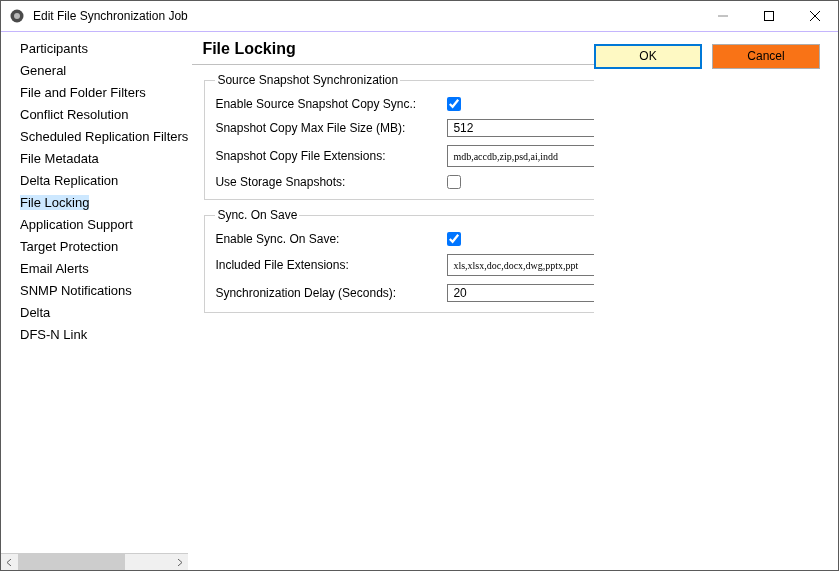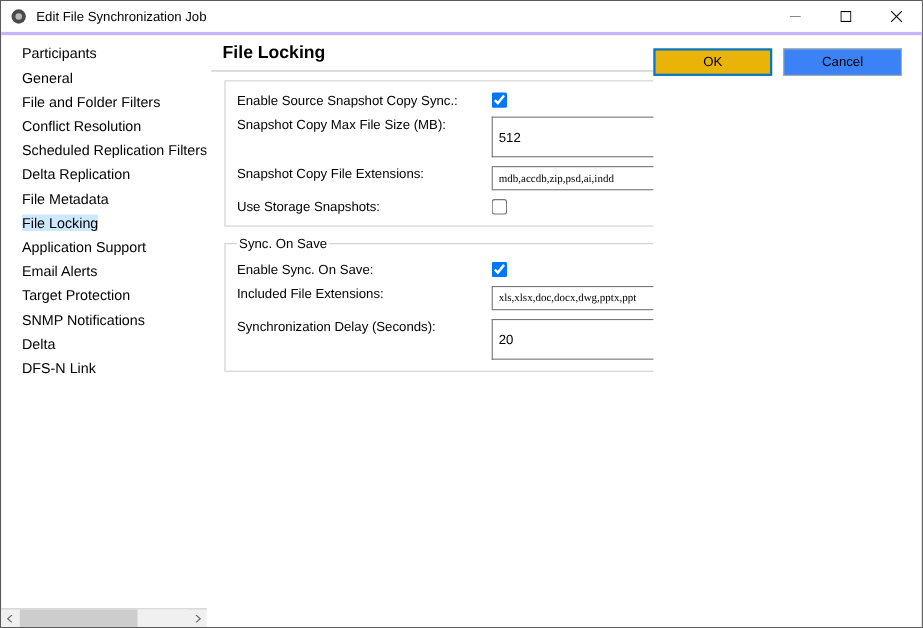--- a/index.html
+++ b/index.html
@@ -14,21 +14,21 @@
     border: 1px solid #5a5a5a;
     display: flex;
     flex-direction: column;
     overflow: hidden;
   }
   
   .titlebar {
     height: 31px;
     display: flex;
     align-items: center;
-    border-bottom: 3px solid #c4b5fd;
+    border-bottom: 1px solid #c4b5fd;
     background: #fff;
   }
   .titlebar .app-icon {
     width: 16px; height: 16px;
     margin: 0 8px 0 8px;
     display: inline-flex; align-items: center; justify-content: center;
   }
   .titlebar .title-text {
     flex: 1;
     font-size: 12px;
@@ -106,40 +106,40 @@
     border: 1px solid #d0d0d0;
     margin: 0 0 8px 0;
     padding: 2px 10px 10px 10px;
   }
   fieldset.group legend {
     font-size: 12px;
     padding: 0 2px;
   }
   .row {
     display: flex;
-    align-items: flex-start;
+    align-items: center;
     margin-top: 8px;
   }
   .row .lbl {
     width: 232px;
     font-size: 12px;
   }
   input[type=text].field {
     flex: 1;
     height: 22px;
     border: 1px solid #767676;
     padding: 0 5px;
     font-family: Liberation Serif, serif;
     font-size: 10px;
     background:#fff;
   }
   .spinner {
     flex:1;
     display:flex;
-    height:37px;
+    height:18px;
   }
   .spinner input {
     flex:1;
     border:1px solid #767676;
     border-right:none;
     padding:0 5px;
     font-family:inherit;
     font-size:12px;
   }
   .spin-btns {
@@ -166,29 +166,29 @@
     display:flex;
     justify-content:flex-end;
     align-items:center;
     padding: 0 18px 0 0;
     gap: 10px;
   }
   .btn {
     width: 108px;
     height: 25px;
     border: 1px solid #adadad;
-    background: #3b82f6;
+    background: #f97316;
     font-family: inherit;
     font-size: 12px;
     cursor: default;
     text-align: center;
   }
   .btn.default {
     border: 2px solid #0078d7;
-    background: #eab308;
+    background: #fef9c3;
   }
 </style>
 </head>
 <body>
 
 <div class="titlebar">
   <span class="app-icon">
     <svg width="14" height="14" viewBox="0 0 14 14">
       <circle cx="7" cy="7" r="6.5" fill="#4a4a4a"></circle>
       <circle cx="7" cy="7" r="3" fill="#b8b8b8"></circle>
@@ -216,26 +216,26 @@
 <div class="client">
   <div class="body">
 
     <div class="sidebar">
       <div class="sidebar-list" id="sidebar-list">
           <div class="sidebar-item"><span>Participants</span></div>
           <div class="sidebar-item"><span>General</span></div>
           <div class="sidebar-item"><span>File and Folder Filters</span></div>
           <div class="sidebar-item"><span>Conflict Resolution</span></div>
           <div class="sidebar-item"><span>Scheduled Replication Filters</span></div>
+          <div class="sidebar-item"><span>File Metadata</span></div>
           <div class="sidebar-item"><span>Delta Replication</span></div>
-          <div class="sidebar-item"><span>File Metadata</span></div>
           <div class="sidebar-item selected"><span>File Locking</span></div>
           <div class="sidebar-item"><span>Application Support</span></div>
+          <div class="sidebar-item"><span>Target Protection</span></div>
           <div class="sidebar-item"><span>Email Alerts</span></div>
-          <div class="sidebar-item"><span>Target Protection</span></div>
           <div class="sidebar-item"><span>SNMP Notifications</span></div>
           <div class="sidebar-item"><span>Delta</span></div>
           <div class="sidebar-item"><span>DFS-N Link</span></div>
         </div>
       <div class="sidebar-scroll">
         <div class="sb-btn">
           <svg width="7" height="7">
               <polyline points="5,0 1,3.5 5,7" fill="none" stroke="#606060" stroke-width="1"></polyline>
             </svg>
         </div>
@@ -247,20 +247,21 @@
               <polyline points="2,0 6,3.5 2,7" fill="none" stroke="#606060" stroke-width="1"></polyline>
             </svg>
         </div>
       </div>
     </div>
 
     <div class="content">
       <div class="content-title">File Locking</div>
       <div class="panel">
         <fieldset class="group">
+          <legend>Source Snapshot Synchronization</legend>
           <div class="row">
             <span class="lbl">Enable Source Snapshot Copy Sync.:</span>
             <input type="checkbox" class="cb" checked="" style="">
           </div>
           <div class="row">
             <span class="lbl">Snapshot Copy Max File Size (MB):</span>
             <div class="spinner">
               <input type="text" value="512" style="">
               <div class="spin-btns">
                 <div>▲</div>

